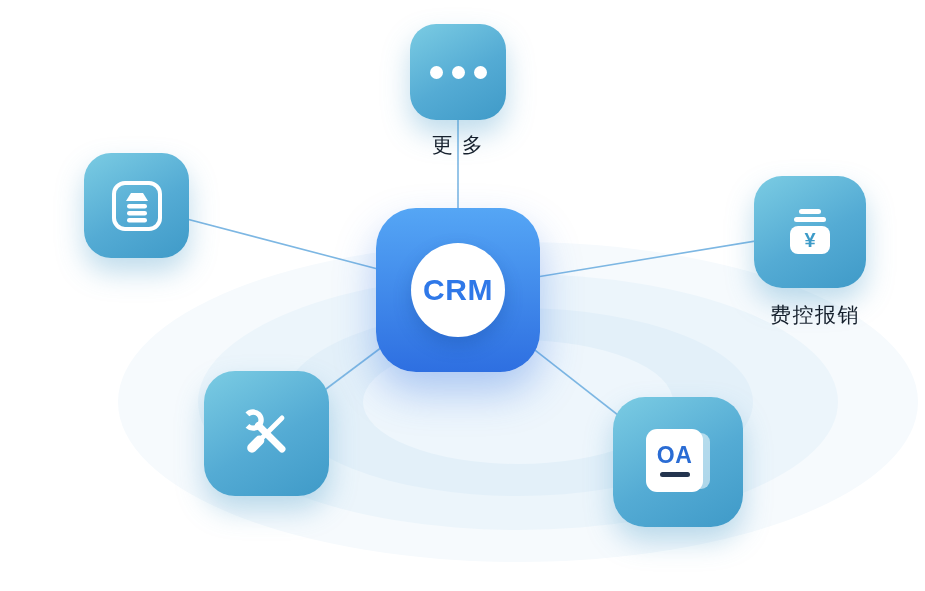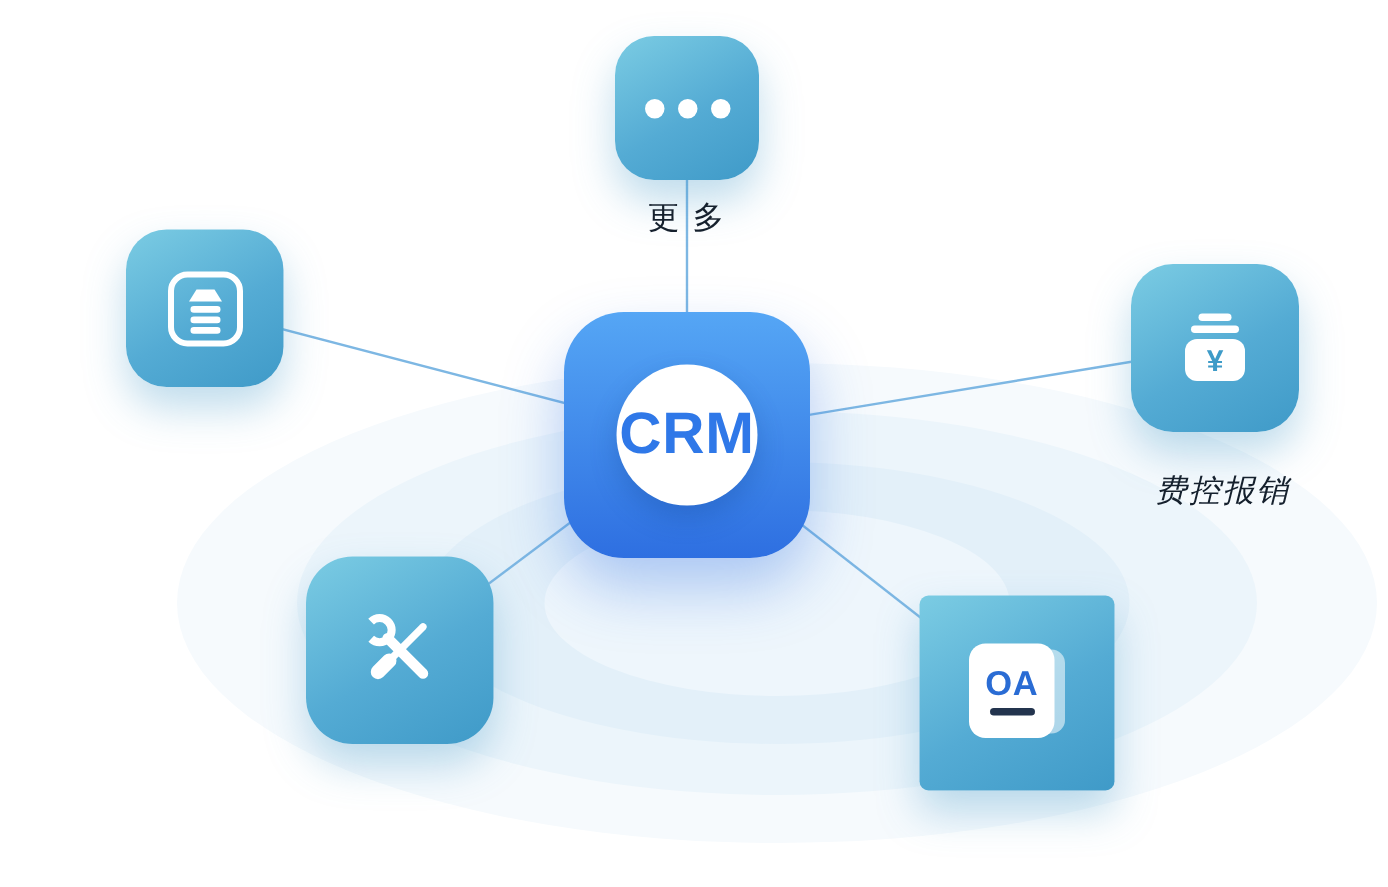--- a/index.html
+++ b/index.html
@@ -19,44 +19,44 @@
   .tile{
     position:absolute;display:flex;align-items:center;justify-content:center;
     background:linear-gradient(150deg,#7bccе3 0%,#54abd4 55%,#3f9ac8 100%);
     background:linear-gradient(150deg,#7bcce3 0%,#54abd4 55%,#3f9ac8 100%);
     box-shadow:0 14px 28px rgba(73,156,200,.35);
   }
   .tile-more{left:410px;top:24px;width:96px;height:96px;border-radius:26px;}
   .tile-inventory{left:84px;top:153px;width:105px;height:105px;border-radius:27px;}
   .tile-expense{left:754px;top:176px;width:112px;height:112px;border-radius:28px;}
   .tile-production{left:204px;top:371px;width:125px;height:125px;border-radius:31px;}
-  .tile-oa{left:613px;top:397px;width:130px;height:130px;border-radius:6px;}
+  .tile-oa{left:613px;top:397px;width:130px;height:130px;border-radius:32px;}
 
   .tile-center{
     left:376px;top:208px;width:164px;height:164px;border-radius:40px;
     background:linear-gradient(180deg,#55a6f5 0%,#2e6fe1 100%);
     box-shadow:0 20px 40px rgba(46,111,225,.35);
   }
   .crm-circle{
     width:94px;height:94px;border-radius:50%;background:#fff;
     box-shadow:0 8px 18px rgba(21,72,153,.30);
     display:flex;align-items:center;justify-content:center;
   }
-  .crm-text{font-size:39px;font-weight:700;color:#2f78e8;letter-spacing:.5px;}
+  .crm-text{font-size:30px;font-weight:700;color:#2f78e8;letter-spacing:.5px;}
 
   .dots{display:flex;gap:9px;}
   .dot{width:13px;height:13px;border-radius:50%;background:#fff;}
 
   .label{
     position:absolute;text-align:center;color:#15202d;
     font-size:21px;font-weight:500;letter-spacing:1.5px;
   }
   .label-more{left:408px;top:131px;width:100px;}
   .label-inventory{left:74px;top:285px;width:125px;}
-  .label-expense{left:735px;top:313px;width:160px;font-style:italic;}
+  .label-expense{left:735px;top:301px;width:160px;}
   .label-production{left:197px;top:533px;width:140px;}
   .label-oa{left:613px;top:557px;width:130px;}
 
   
   .oa-icon{position:relative;width:70px;height:66px;}
   .oa-back{position:absolute;left:17px;top:4px;width:50px;height:56px;
     background:rgba(255,255,255,.55);border-radius:9px;}
   .oa-front{position:absolute;left:3px;top:0;width:57px;height:63px;background:#fff;
     border-radius:11px;display:flex;flex-direction:column;align-items:center;justify-content:center;}
   .oa-text{color:#2a6cd4;font-weight:800;font-size:23px;letter-spacing:.5px;line-height:1;}

